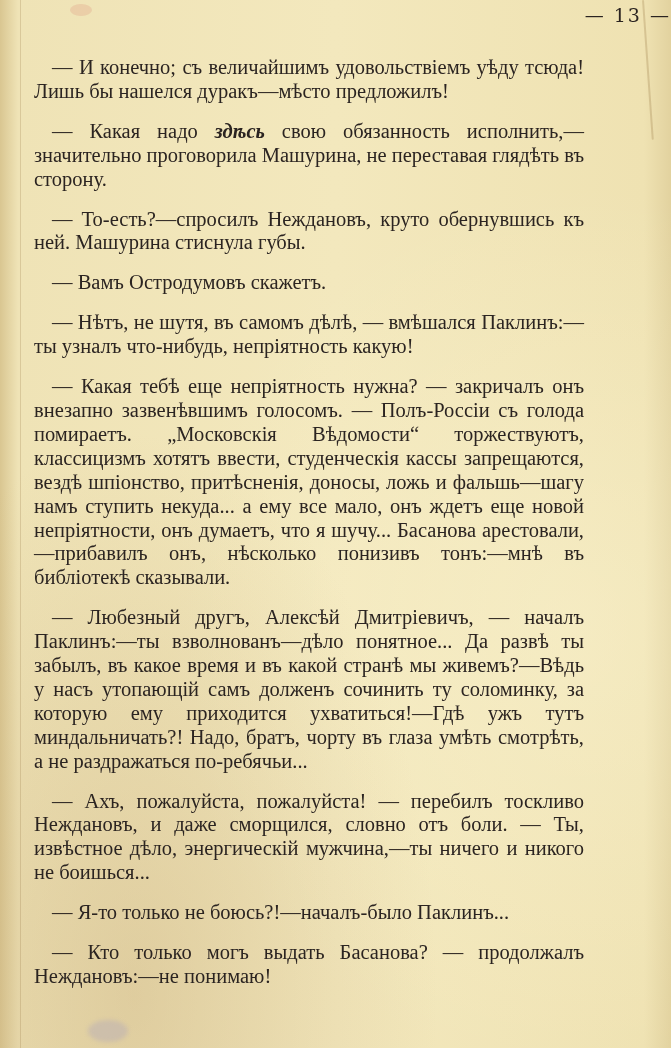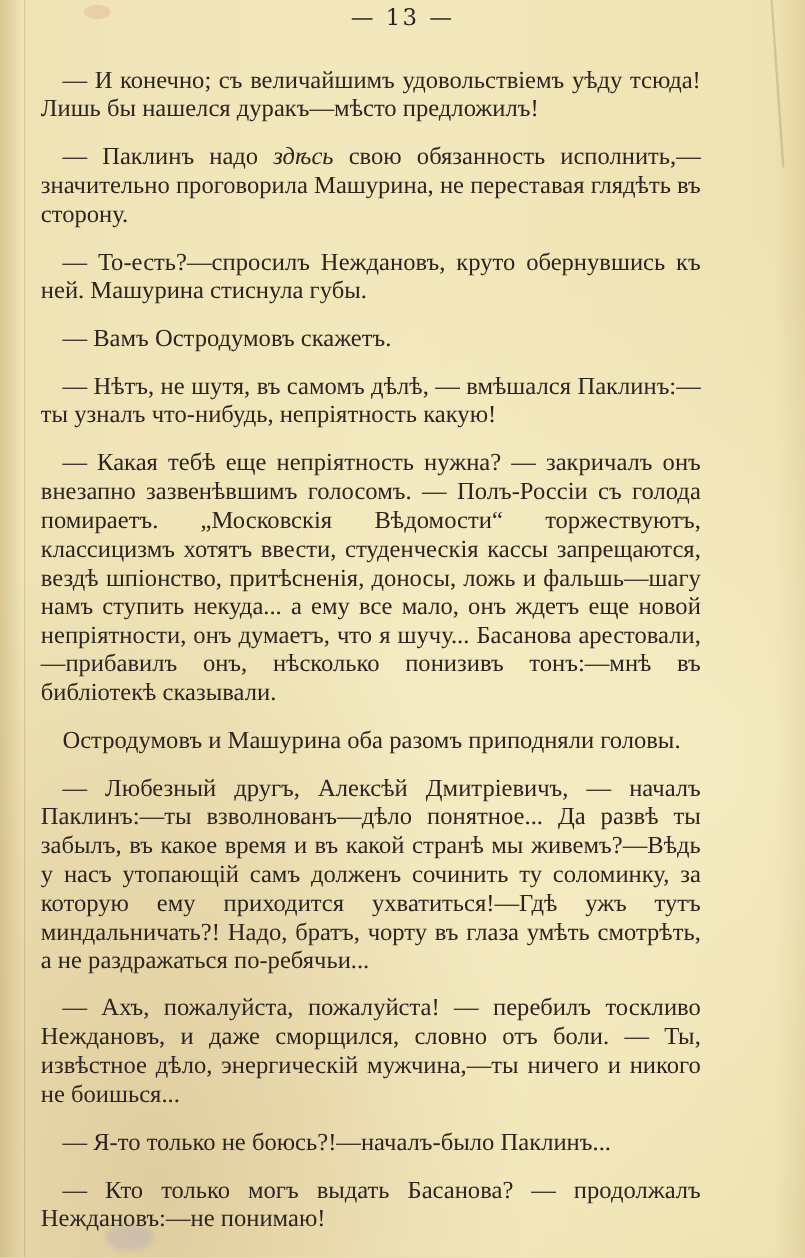--- a/index.html
+++ b/index.html
@@ -60,21 +60,21 @@
     height: 22px;
     border-radius: 50%;
     background: rgba(170,160,190,0.35);
     filter: blur(2px);
   }
   .page-number {
     position: absolute;
     top: 4px;
     left: 0;
     width: 671px;
-    text-align: center;
+    text-align: right;
     font-family: "DejaVu Serif", serif;
     font-size: 19px;
     color: #2a2320;
     letter-spacing: 2px;
   }
   .text {
     position: absolute;
     left: 18px;
     top: 40px;
     width: 582px;
@@ -83,39 +83,39 @@
     line-height: 23.9px;
     color: #2b2421;
     text-align: justify;
   }
   .text p {
     margin: 16px;
     text-indent: 18px;
   }
   .text .em {
     font-style: italic;
+    font-weight: bold;
   }
 </style>
 </head>
 <body>
 
 <div class="page">
   <div class="spine-line"></div>
   <div class="crease"></div>
   <div class="stain"></div>
   <div class="stain-bottom"></div>
 
   <div class="page-number">— 13 —</div>
 
   <div class="text">
     <p>— И конечно; съ величайшимъ удовольствіемъ уѣду тсюда! Лишь бы нашелся дуракъ—мѣсто предложилъ!</p>
-    <p><span>— Паклинъ надо </span><span class="em">здѣсь</span><span> свою обязанность исполнить,—значительно проговорила Машурина, не переставая глядѣть въ сторону.</span></p>
+    <p><span>— Какая надо </span><span class="em">здѣсь</span><span> свою обязанность исполнить,—значительно проговорила Машурина, не переставая глядѣть въ сторону.</span></p>
     <p>— То-есть?—спросилъ Неждановъ, круто обернувшись къ ней. Машурина стиснула губы.</p>
     <p>— Вамъ Остродумовъ скажетъ.</p>
     <p>— Нѣтъ, не шутя, въ самомъ дѣлѣ, — вмѣшался Паклинъ:—ты узналъ что-нибудь, непріятность какую!</p>
     <p>— Какая тебѣ еще непріятность нужна? — закричалъ онъ внезапно зазвенѣвшимъ голосомъ. — Полъ-Россіи съ голода помираетъ. „Московскія Вѣдомости“ торжествуютъ, классицизмъ хотятъ ввести, студенческія кассы запрещаются, вездѣ шпіонство, притѣсненія, доносы, ложь и фальшь—шагу намъ ступить некуда... а ему все мало, онъ ждетъ еще новой непріятности, онъ думаетъ, что я шучу... Басанова арестовали,—прибавилъ онъ, нѣсколько понизивъ тонъ:—мнѣ въ библіотекѣ сказывали.</p>
-    <p>Остродумовъ и Машурина оба разомъ приподняли головы.</p>
     <p>— Любезный другъ, Алексѣй Дмитріевичъ, — началъ Паклинъ:—ты взволнованъ—дѣло понятное... Да развѣ ты забылъ, въ какое время и въ какой странѣ мы живемъ?—Вѣдь у насъ утопающій самъ долженъ сочинить ту соломинку, за которую ему приходится ухватиться!—Гдѣ ужъ тутъ миндальничать?! Надо, братъ, чорту въ глаза умѣть смотрѣть, а не раздражаться по-ребячьи...</p>
     <p>— Ахъ, пожалуйста, пожалуйста! — перебилъ тоскливо Неждановъ, и даже сморщился, словно отъ боли. — Ты, извѣстное дѣло, энергическій мужчина,—ты ничего и никого не боишься...</p>
     <p>— Я-то только не боюсь?!—началъ-было Паклинъ...</p>
     <p>— Кто только могъ выдать Басанова? — продолжалъ Неждановъ:—не понимаю!</p>
   </div>
 </div>
 
 </body></html>

